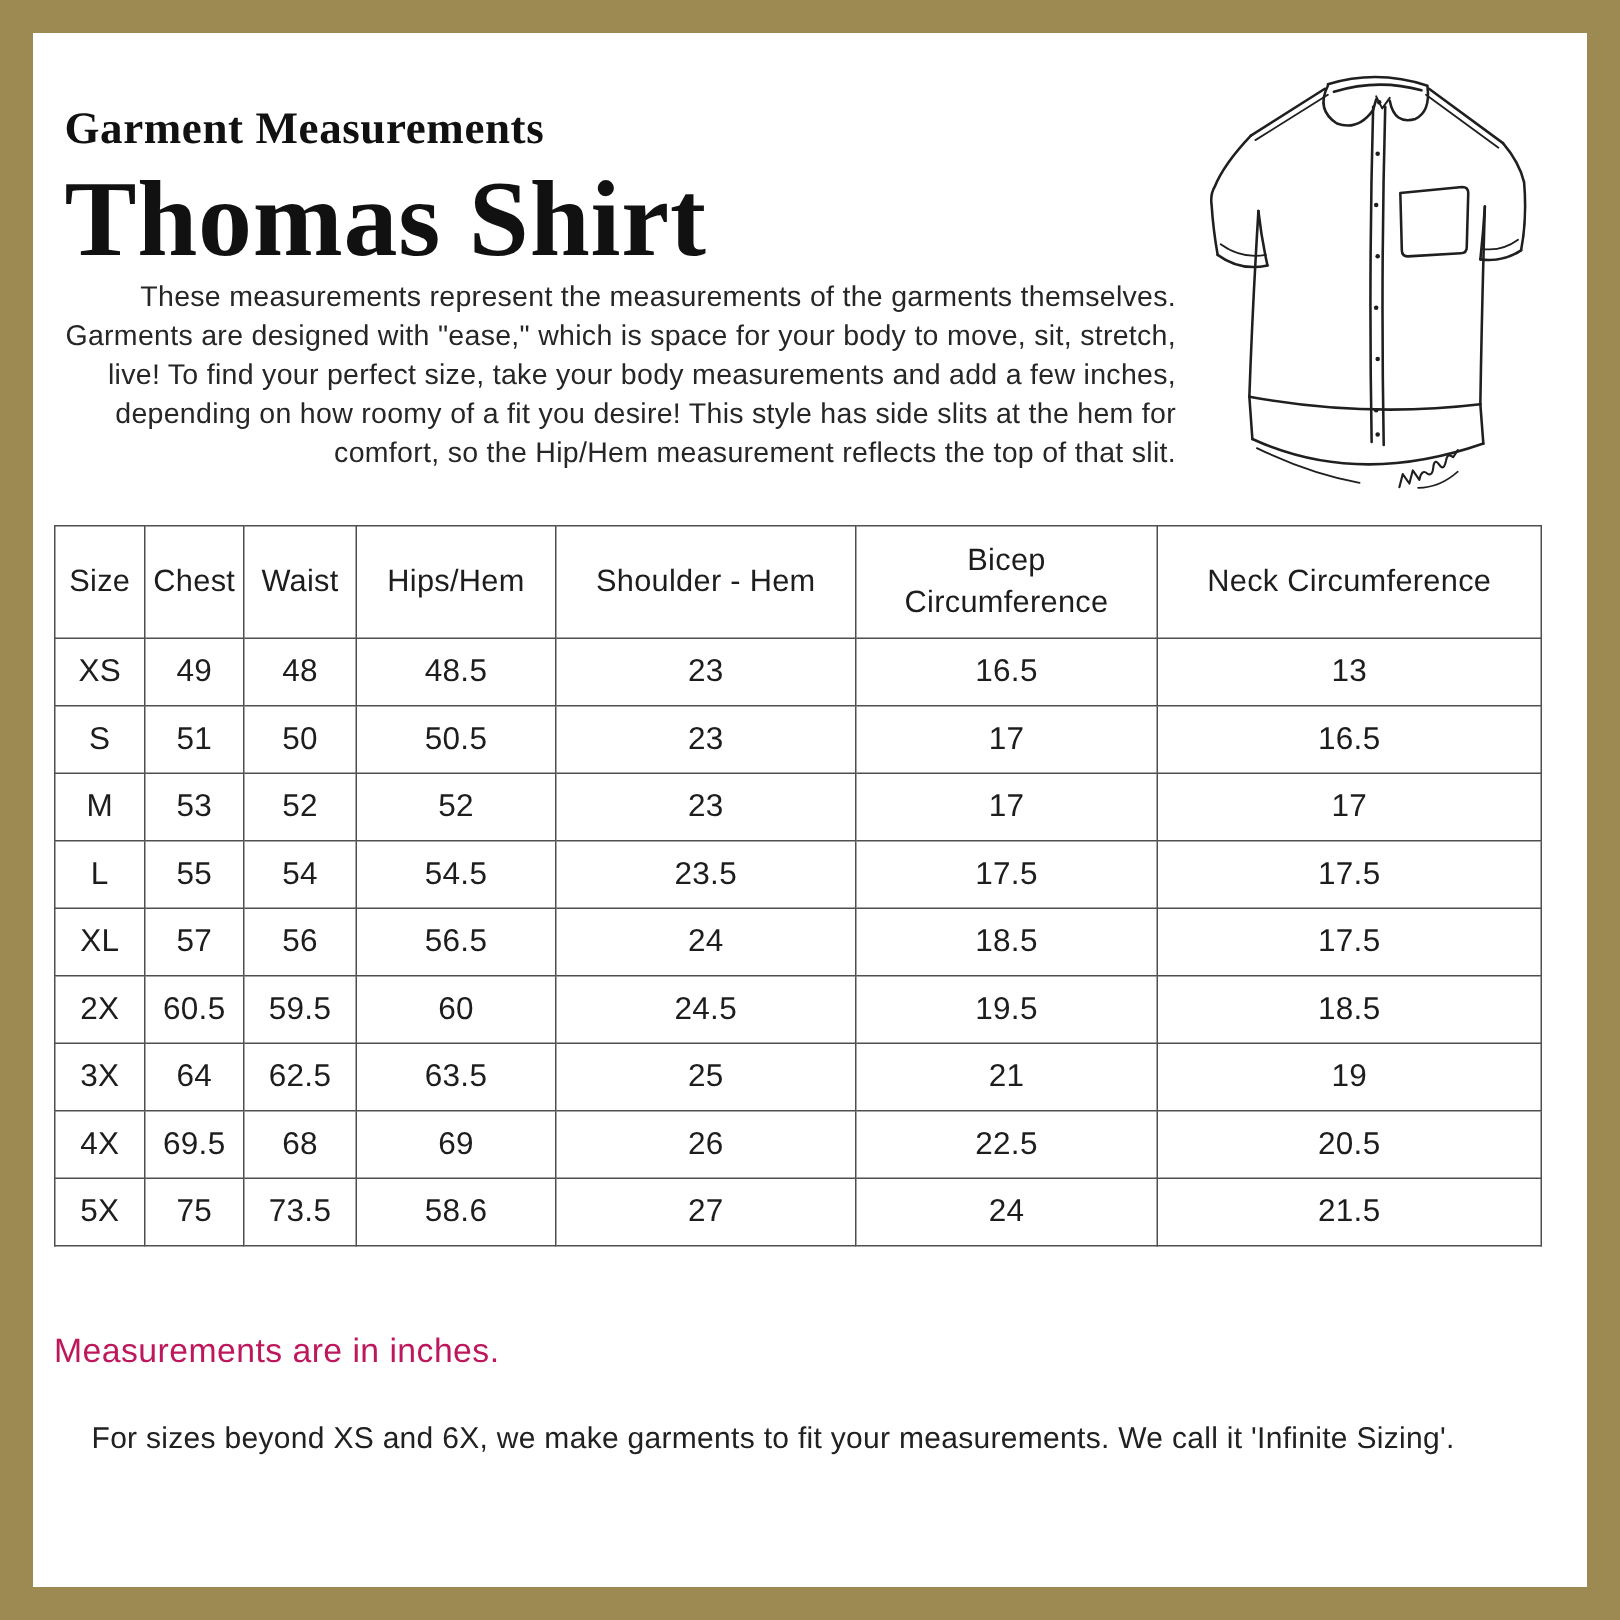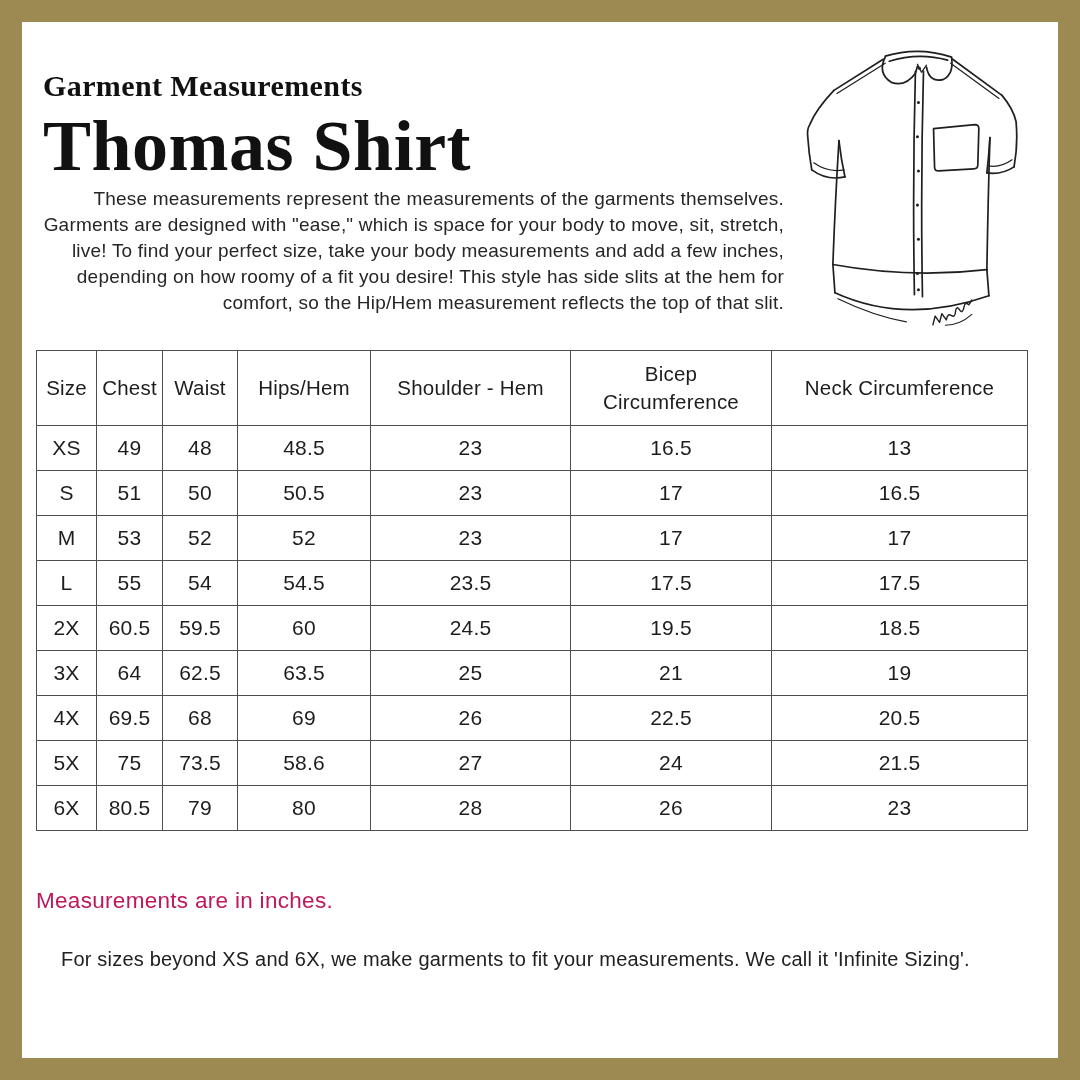--- a/index.html
+++ b/index.html
@@ -173,20 +173,29 @@
           <tr>
             <td>L</td>
             <td>55</td>
             <td>54</td>
             <td>54.5</td>
             <td>23.5</td>
             <td>17.5</td>
             <td>17.5</td>
           </tr>
           <tr>
+            <td>XL</td>
+            <td>57</td>
+            <td>56</td>
+            <td>56.5</td>
+            <td>24</td>
+            <td>18.5</td>
+            <td>17.5</td>
+          </tr>
+          <tr>
             <td>2X</td>
             <td>60.5</td>
             <td>59.5</td>
             <td>60</td>
             <td>24.5</td>
             <td>19.5</td>
             <td>18.5</td>
           </tr>
           <tr>
             <td>3X</td>
@@ -208,29 +217,20 @@
           </tr>
           <tr>
             <td>5X</td>
             <td>75</td>
             <td>73.5</td>
             <td>58.6</td>
             <td>27</td>
             <td>24</td>
             <td>21.5</td>
           </tr>
-          <tr>
-            <td>6X</td>
-            <td>80.5</td>
-            <td>79</td>
-            <td>80</td>
-            <td>28</td>
-            <td>26</td>
-            <td>23</td>
-          </tr>
         </tbody>
     </table>
 
     <div class="unit-note">Measurements are in inches.</div>
     <div class="sizing-note">For sizes beyond XS and 6X, we make garments to fit your measurements. We call it 'Infinite Sizing'.</div>
 
   </div>
 </div>
 
 </body></html>

